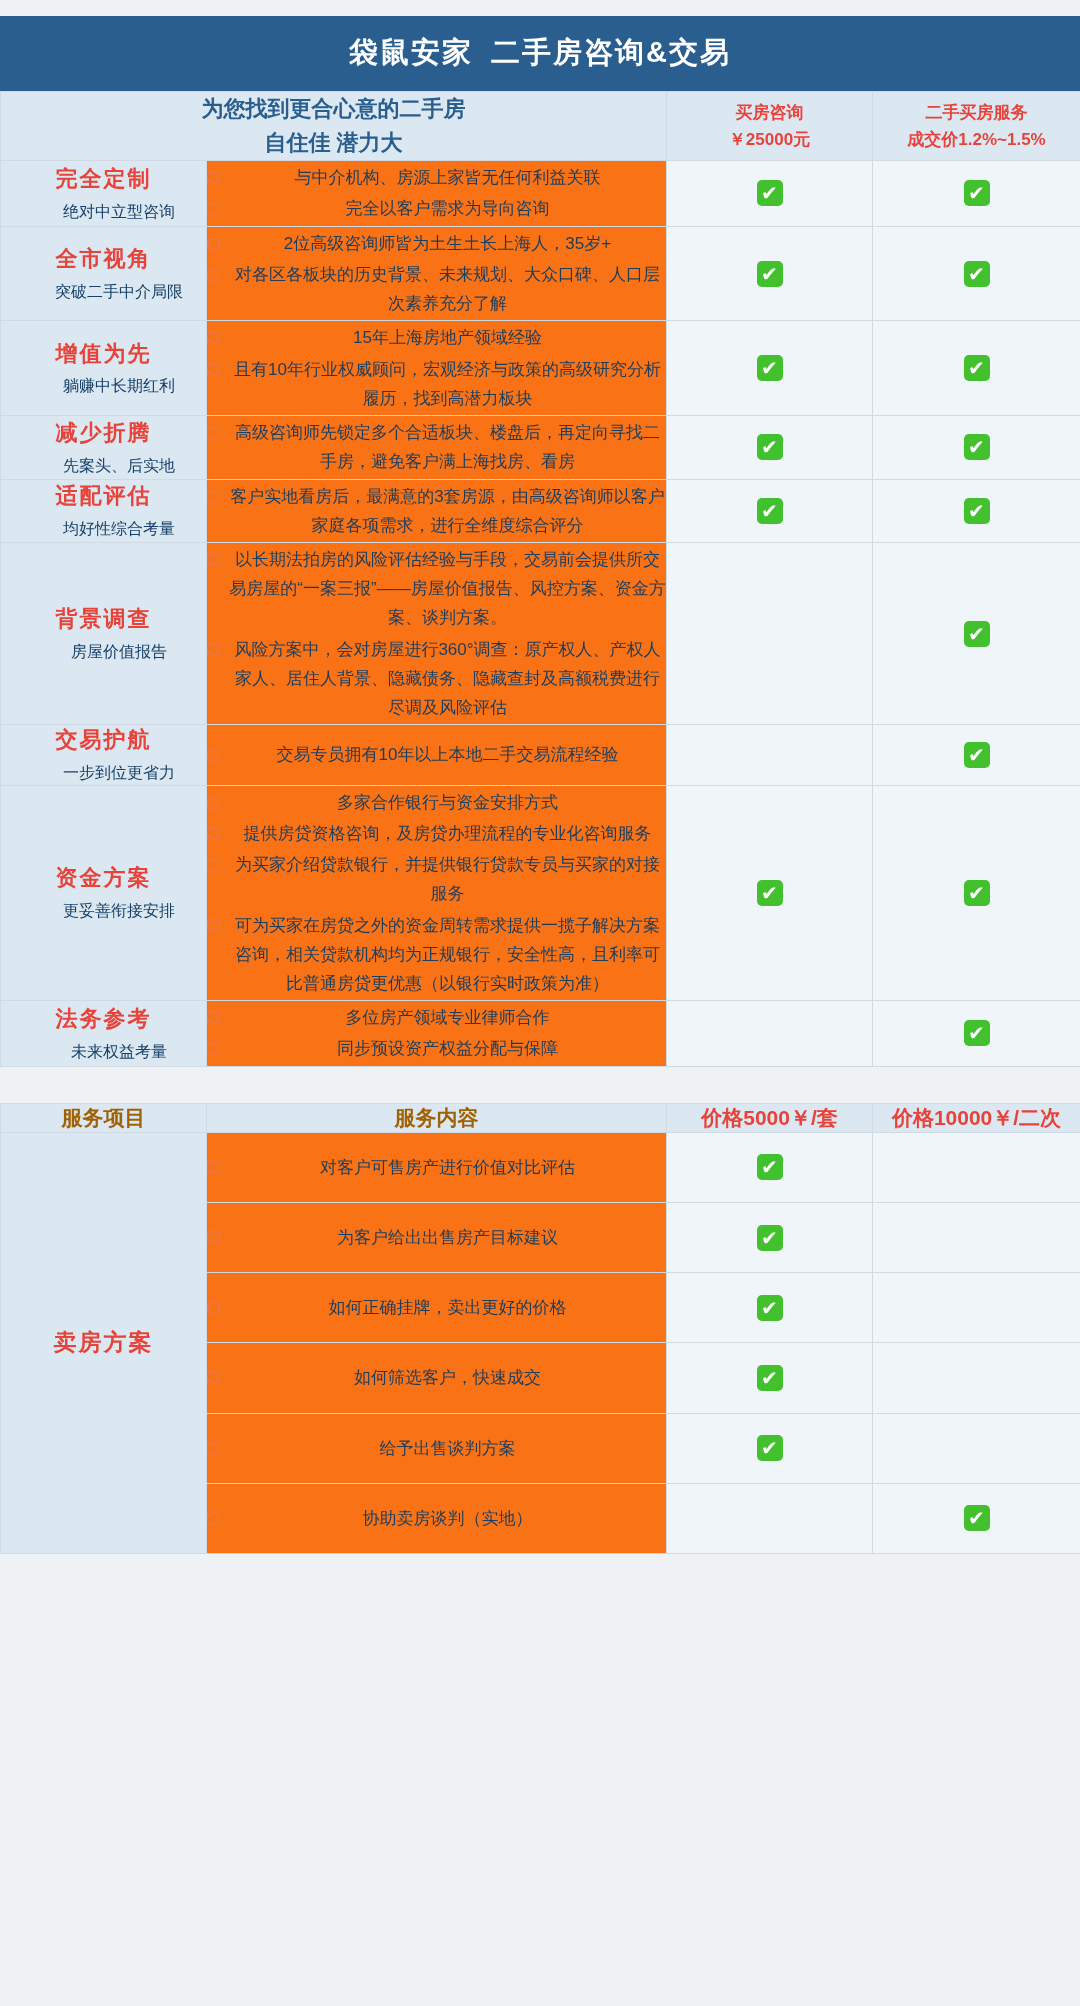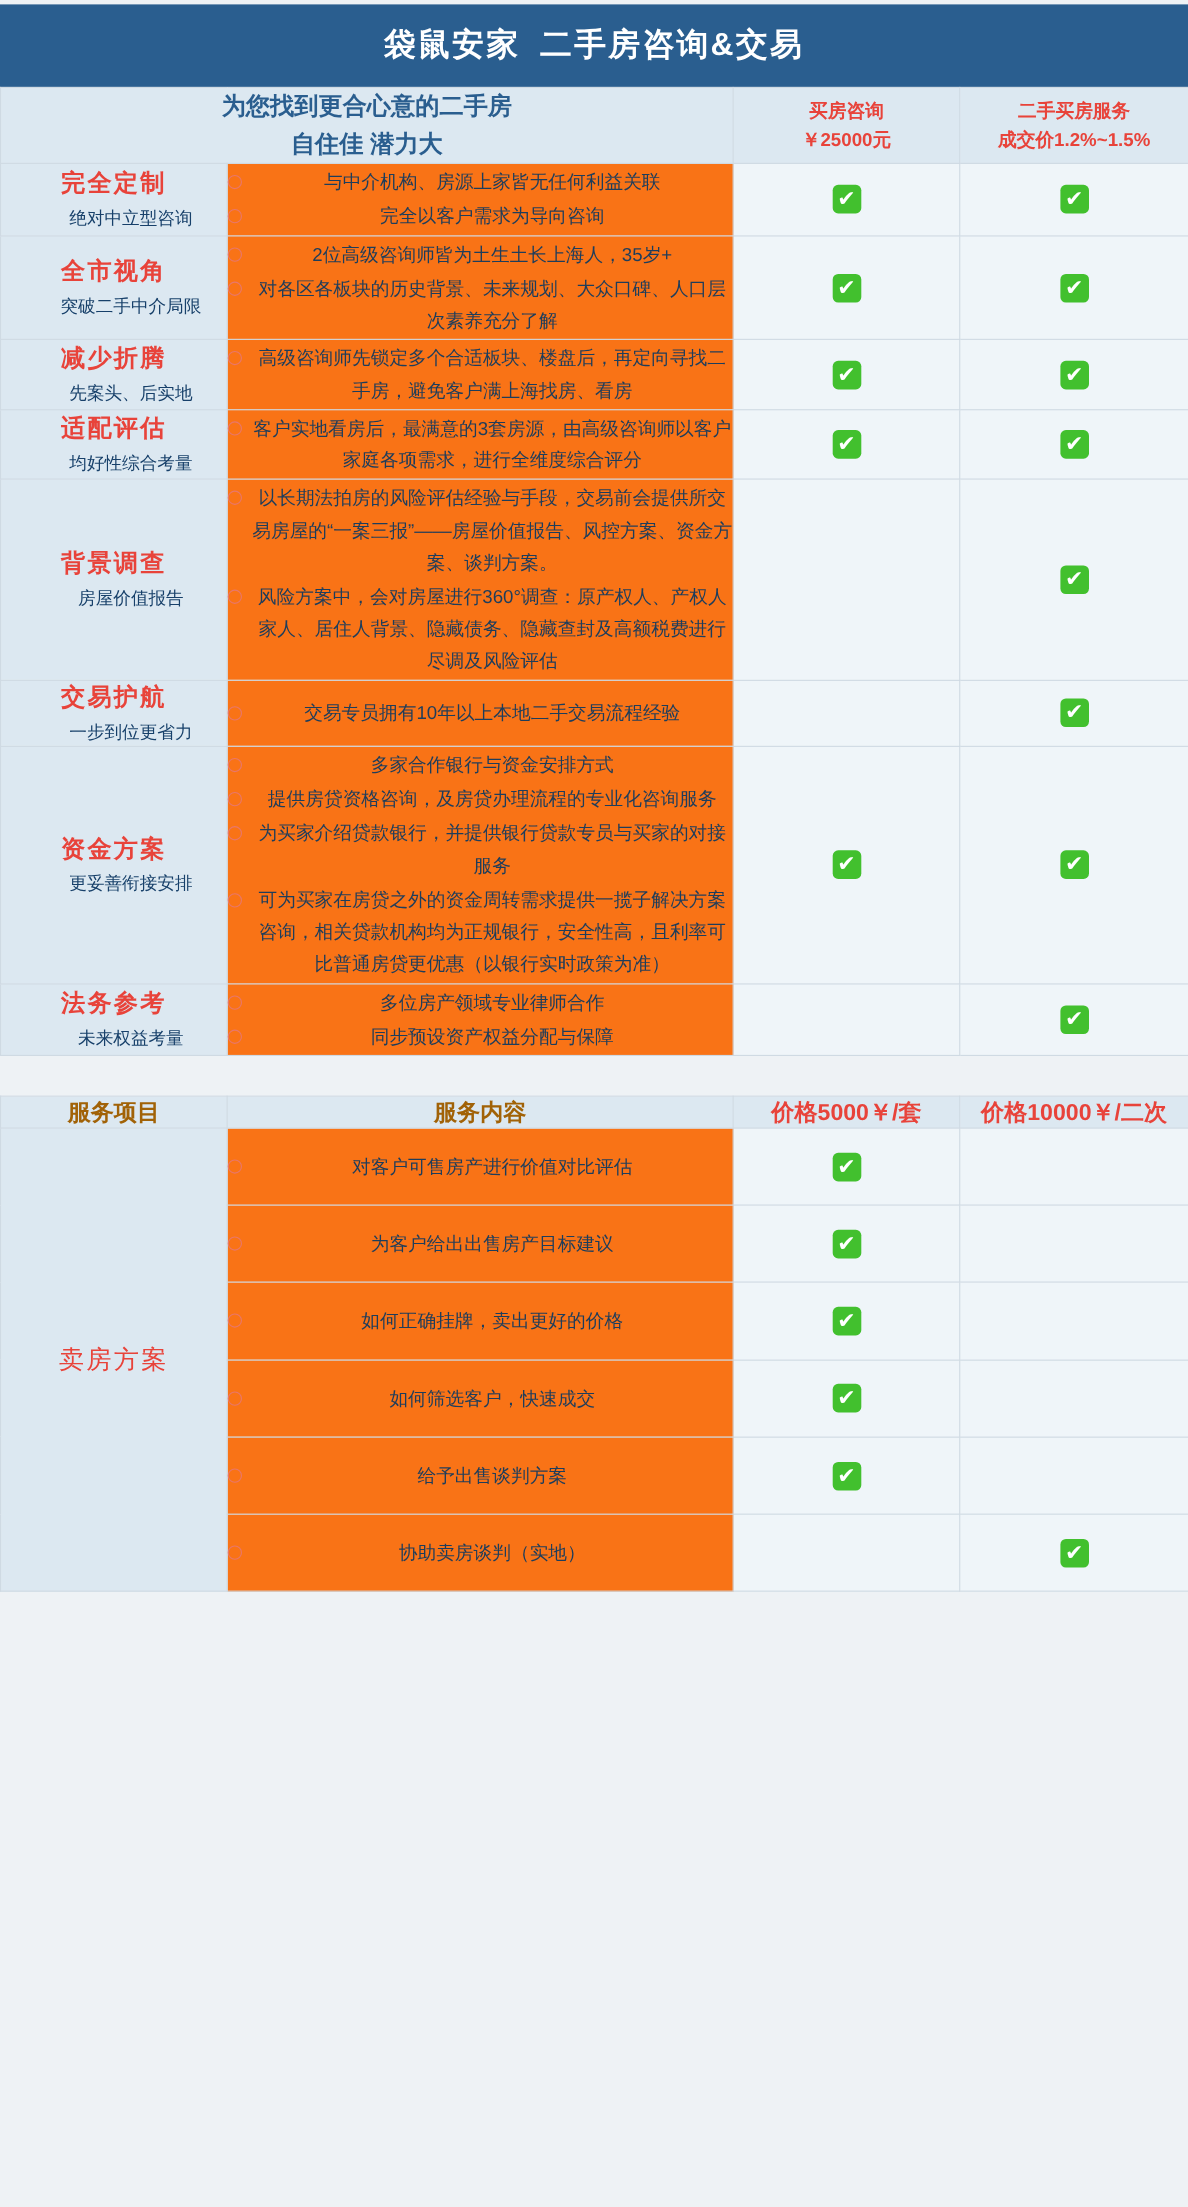--- a/index.html
+++ b/index.html
@@ -8,21 +8,21 @@
     background: #eef2f5;
   }
   body {
     width: 1080px;
     font-family: "Liberation Sans", "DejaVu Sans", sans-serif;
     color: #17406a;
     -webkit-font-smoothing: antialiased;
   }
   .page {
     width: 1080px;
-    margin: 4px auto;
+    margin: 16px auto;
     background: #eef2f5;
     padding-bottom: 0;
   }
 
   
   .title-bar {
     background: #2a5e8f;
     color: #ffffff;
     font-size: 29px;
     font-weight: bold;
@@ -141,21 +141,21 @@
     font-weight: bold;
     color: #a16207;
   }
   .sub-hdr.price { color: #e8433a; }
 
   .sell-label {
     background: #dce8f1;
     text-align: center;
     color: #e8433a;
     font-size: 23px;
-    font-weight: normal;
+    font-weight: bold;
     letter-spacing: 2px;
   }
   .svc-row td.content { padding-top: 18px; padding-bottom: 18px; }
 </style>
 </head>
 <body>
 
 <div class="page">
 
   <div class="title-bar">
@@ -215,20 +215,38 @@
             <div class="bullet">
               <span class="dot"></span>
               <span class="txt">对各区各板块的历史背景、未来规划、大众口碑、人口层次素养充分了解</span>
             </div>
           </td>
           <td class="check"><span class="tick">✔</span></td>
           <td class="check"><span class="tick">✔</span></td>
         </tr>
         <tr>
           <td class="feat">
+            <div class="feat-title">增值为先</div>
+            <div class="feat-sub">躺赚中长期红利</div>
+          </td>
+          <td class="content">
+            <div class="bullet">
+              <span class="dot"></span>
+              <span class="txt">15年上海房地产领域经验</span>
+            </div>
+            <div class="bullet">
+              <span class="dot"></span>
+              <span class="txt">且有10年行业权威顾问，宏观经济与政策的高级研究分析履历，找到高潜力板块</span>
+            </div>
+          </td>
+          <td class="check"><span class="tick">✔</span></td>
+          <td class="check"><span class="tick">✔</span></td>
+        </tr>
+        <tr>
+          <td class="feat">
             <div class="feat-title">减少折腾</div>
             <div class="feat-sub">先案头、后实地</div>
           </td>
           <td class="content">
             <div class="bullet">
               <span class="dot"></span>
               <span class="txt">高级咨询师先锁定多个合适板块、楼盘后，再定向寻找二手房，避免客户满上海找房、看房</span>
             </div>
           </td>
           <td class="check"><span class="tick">✔</span></td>

